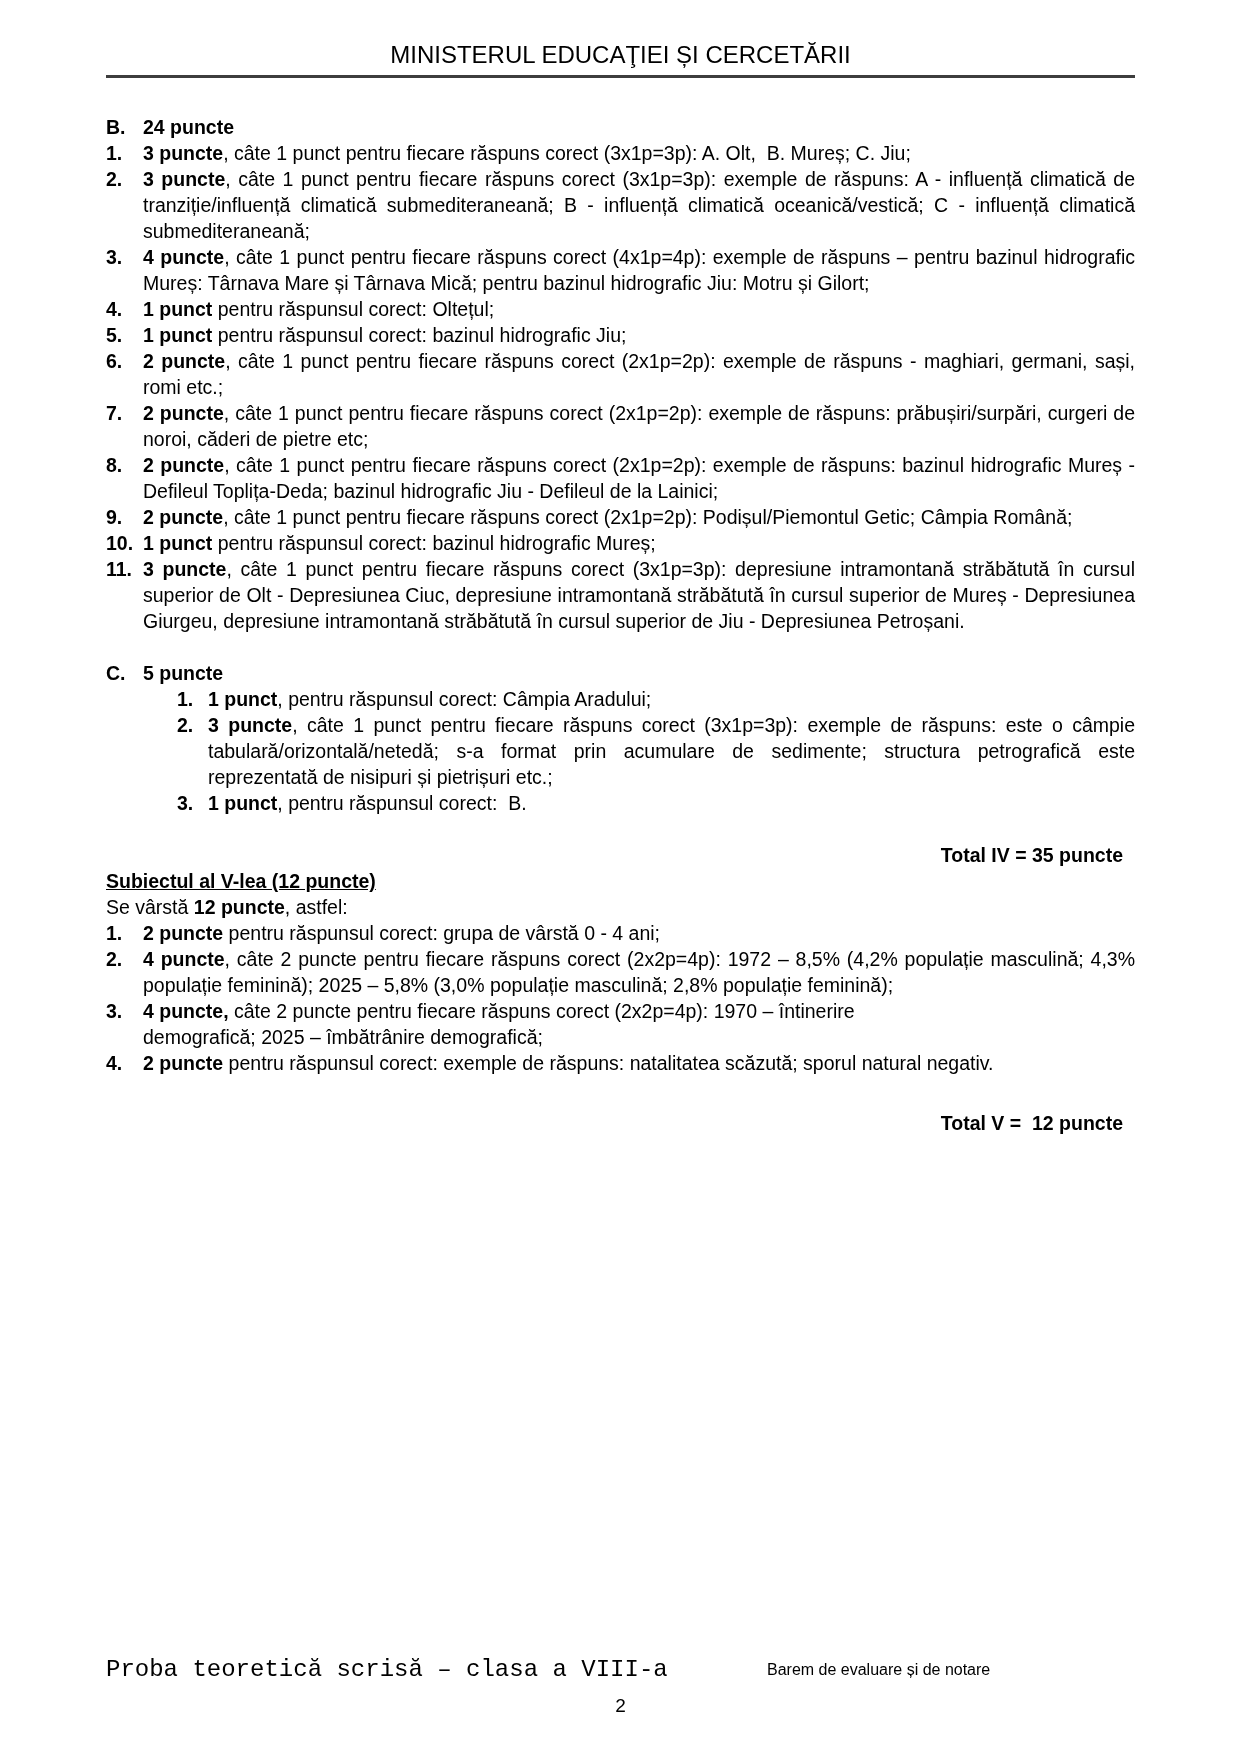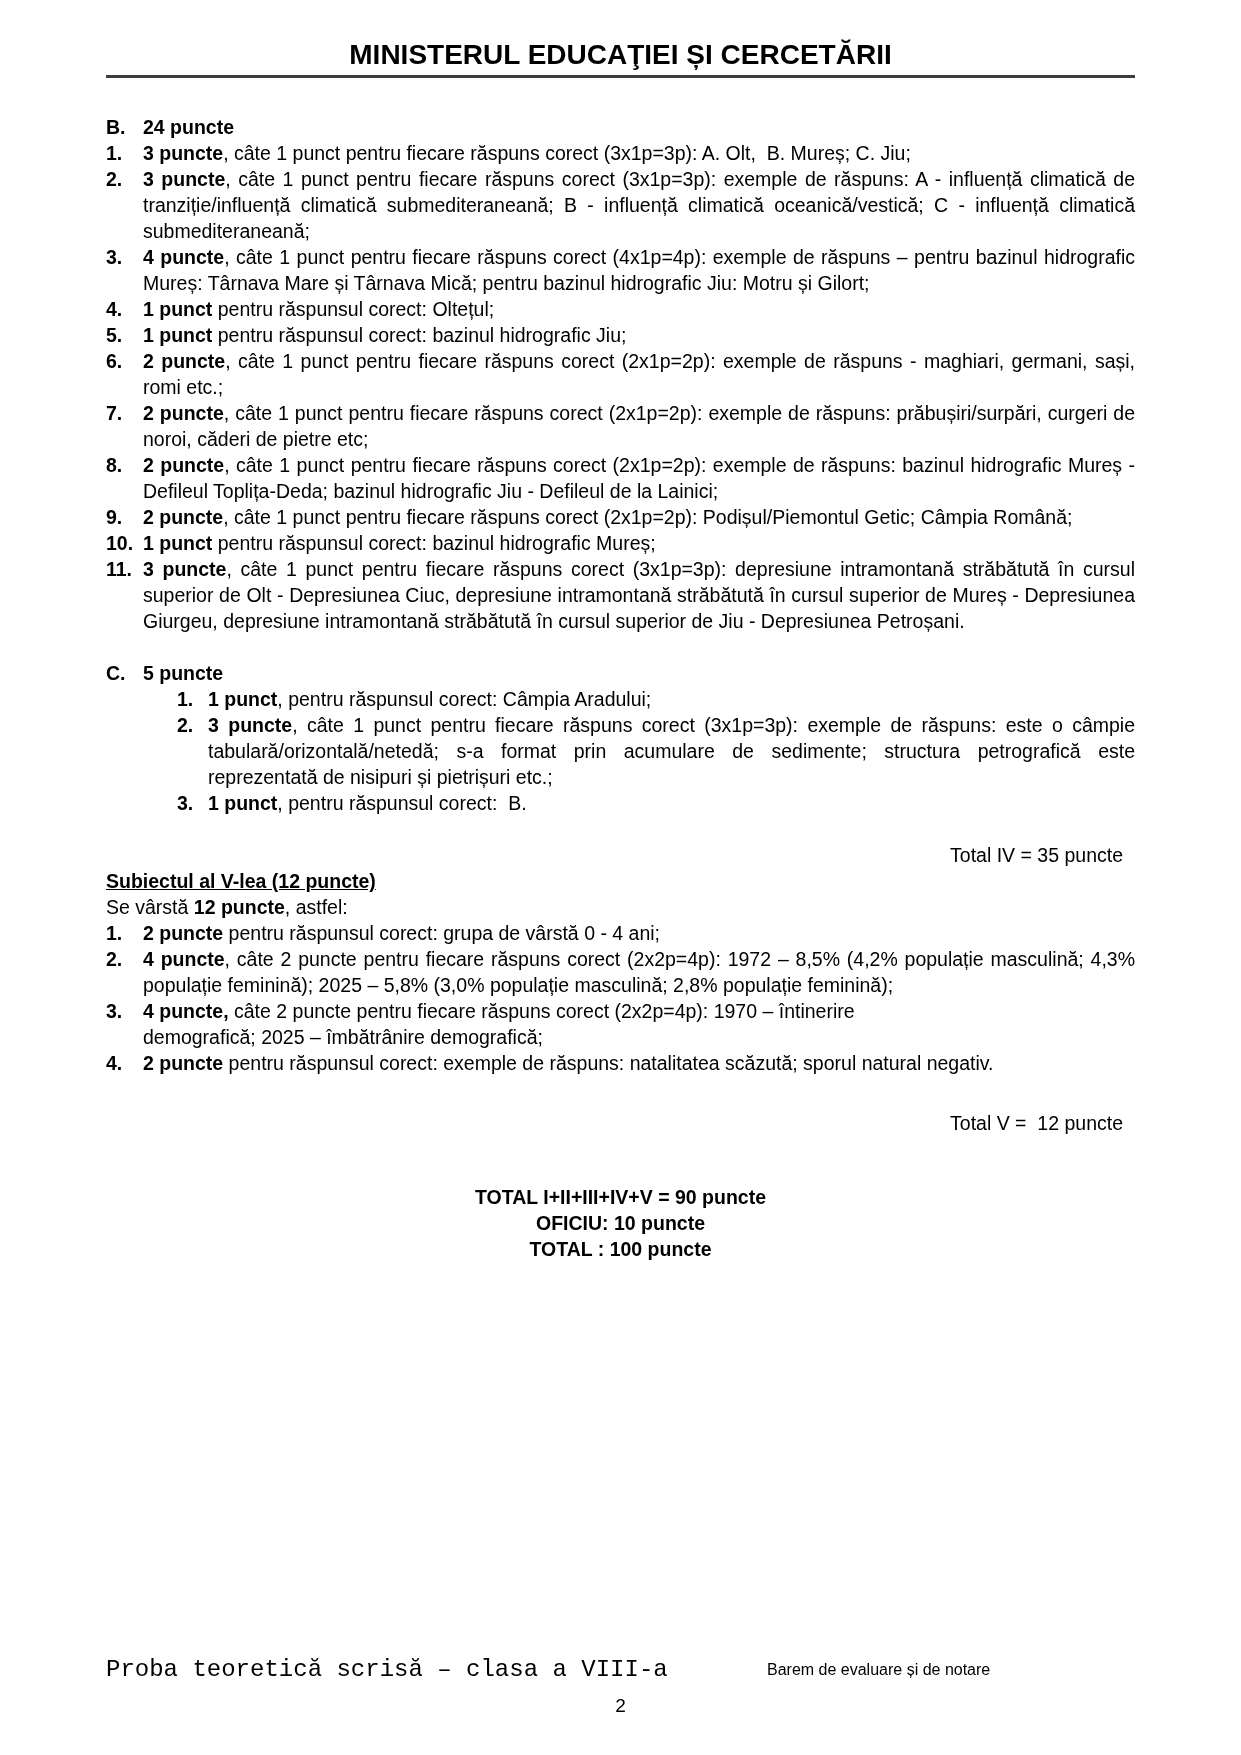--- a/index.html
+++ b/index.html
@@ -6,33 +6,33 @@
   .page{
     position:relative;
     width:1241px;height:1755px;
     background:#ffffff;
     box-sizing:border-box;
     padding:42px 106px 0 106px;
     font-family:"Liberation Sans","DejaVu Sans",sans-serif;
     font-size:19.5px;line-height:26px;color:#000;
     overflow:hidden;
   }
-  .doc-title{text-align:center;font-weight:bold;font-size:28px;}
+  .doc-title{text-align:center;font-weight:normal;font-size:24px;}
   .rule{border-bottom:3px solid #3d3d3d;margin-top:7px;}
   .content{margin-top:36px;}
   .sec-heading{position:relative;padding-left:37px;font-weight:bold;}
   .sec-heading .num{position:absolute;left:0;top:0;}
   .item{position:relative;padding-left:37px;text-align:justify;}
   .item > span{white-space:pre-wrap;}
   .item .num{position:absolute;left:0;top:0;font-weight:bold;white-space:normal;}
   .b{font-weight:bold;text-align:center;}
   .c-list{margin-left:71px;}
   .c-list .item{padding-left:31px;}
   .c-gap{margin-top:26px;}
-  .total-line{text-align:right;font-weight:normal;margin-top:26px;padding-right:12px;white-space:pre-wrap;}
+  .total-line{text-align:right;font-weight:bold;margin-top:26px;padding-right:12px;white-space:pre-wrap;}
   .total-v{margin-top:34px;}
   .subject-heading{font-weight:bold;}
   .subject-heading .u{text-decoration:underline;}
   .totals{text-align:center;font-weight:bold;margin-top:48px;}
   .footer-left{position:absolute;left:106px;top:1658px;font-size:24px;line-height:24px;font-family:Liberation Mono, monospace;}
   .footer-right{position:absolute;left:767px;top:1658px;font-size:16px;line-height:24px;}
   .page-num{position:absolute;left:106px;top:1694px;width:1029px;text-align:center;font-size:19px;line-height:24px;}
 </style>
 </head>
 <body>
@@ -87,25 +87,20 @@
     <div id="list-v">
         <div class="item"><span class="num">1.</span><span class="b">2 puncte</span><span> pentru răspunsul corect: grupa de vârstă 0 - 4 ani;</span></div>
         <div class="item"><span class="num">2.</span><span class="b">4 puncte</span><span>, câte 2 puncte pentru fiecare răspuns corect (2x2p=4p): 1972 – 8,5% (4,2% populație masculină; 4,3% populație feminină); 2025 – 5,8% (3,0% populație masculină; 2,8% populație feminină);</span></div>
         <div class="item"><span class="num">3.</span><span class="b">4 puncte,</span><span> câte 2 puncte pentru fiecare răspuns corect (2x2p=4p): 1970 – întinerire
 demografică; 2025 – îmbătrânire demografică;</span></div>
         <div class="item"><span class="num">4.</span><span class="b">2 puncte</span><span> pentru răspunsul corect: exemple de răspuns: natalitatea scăzută; sporul natural negativ.</span></div>
       </div>
 
     <div class="total-line total-v">Total V =  12 puncte</div>
 
-    <div class="totals">
-      <div>TOTAL I+II+III+IV+V = 90 puncte</div>
-      <div>OFICIU: 10 puncte</div>
-      <div>TOTAL : 100 puncte</div>
-    </div>
 
   </div>
 
   <div class="footer-left">Proba teoretică scrisă – clasa a VIII-a</div>
   <div class="footer-right">Barem de evaluare și de notare</div>
   <div class="page-num">2</div>
 
 </div>
 
 </body></html>

